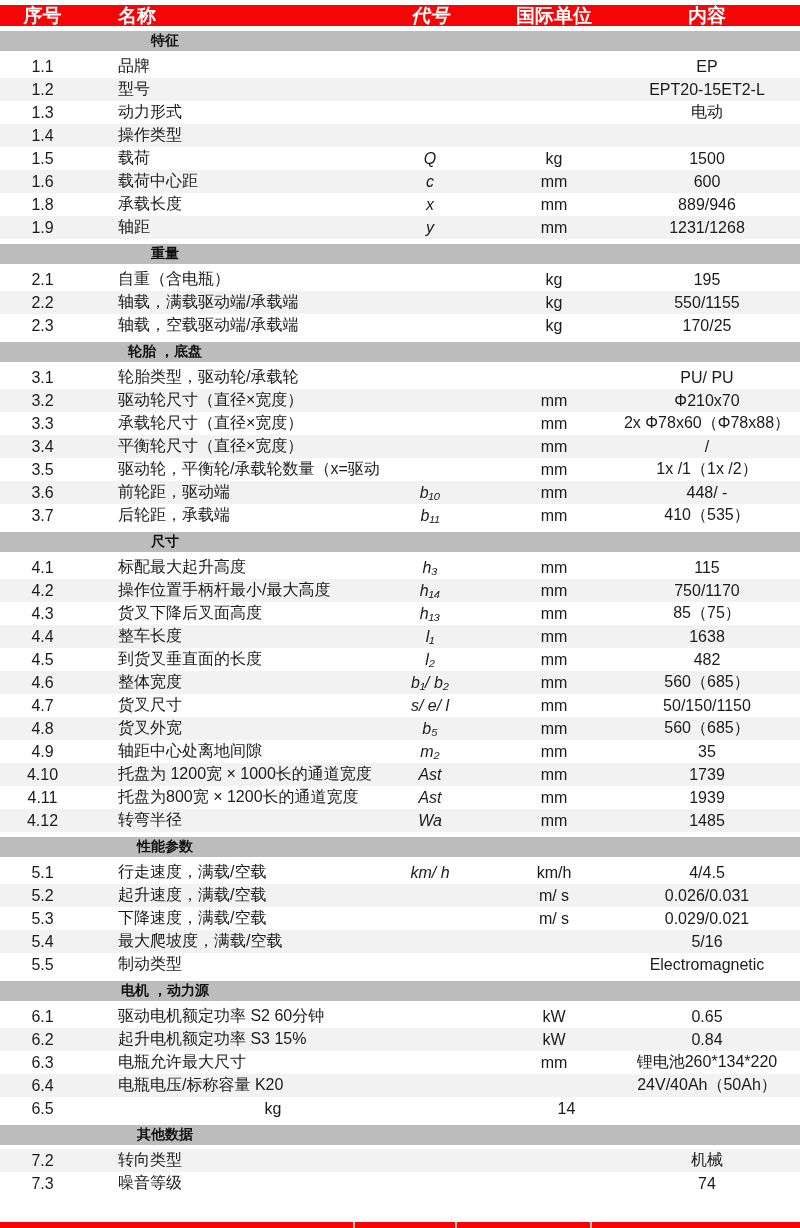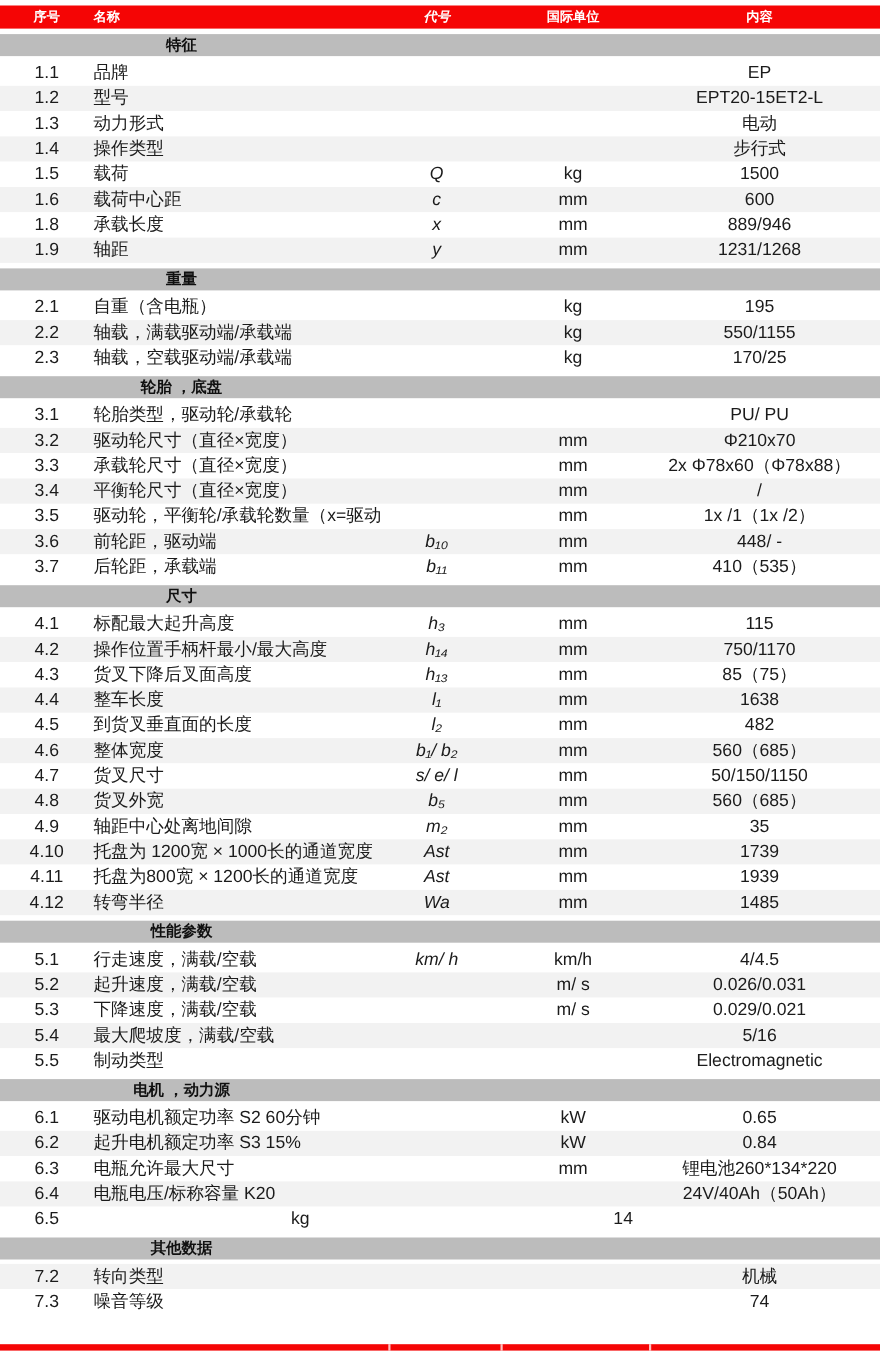--- a/index.html
+++ b/index.html
@@ -16,21 +16,21 @@
     position:relative;
     padding-top:5px;
   }
   .thead{
     height:21px;
     background:var(--accent);
     display:flex;
     align-items:center;
     color:#ffffff;
     font-weight:bold;
-    font-size:12px;
+    font-size:19px;
   }
   .row{
     height:23px;
     display:flex;
     align-items:center;
     font-size:16px;
     background:#ffffff;
   }
   .row.alt{background:var(--alt-row);}
   .section-bar{
@@ -42,21 +42,21 @@
     align-items:center;
   }
   .section-title{
     width:330px;
     text-align:center;
     font-weight:bold;
     font-size:14px;
     color:#101010;
   }
   .c-no{width:85px;text-align:center;flex:0 0 auto;}
-  .c-name{width:248px;text-align:left;flex:0 0 auto;white-space:nowrap;}
+  .c-name{width:248px;text-align:left;flex:0 0 auto;white-space:nowrap;margin-left:33px;}
   .c-code{width:128px;text-align:center;flex:0 0 auto;font-style:italic;}
   .c-unit{width:120px;text-align:center;flex:0 0 auto;}
   .c-val{flex:1 1 auto;text-align:center;white-space:nowrap;}
   .footer-bar{
     position:absolute;
     left:0;right:0;bottom:0;
     height:6px;
     background:var(--accent);
   }
   .footer-divider{
@@ -105,21 +105,20 @@
     <div class="c-code"></div>
     <div class="c-unit"></div>
     <div class="c-val">电动</div>
   </div>
 
   <div class="row alt">
     <div class="c-no">1.4</div>
     <div class="c-name">操作类型</div>
     <div class="c-code"></div>
     <div class="c-unit"></div>
-    <div class="c-val">步行式</div>
   </div>
 
   <div class="row">
     <div class="c-no">1.5</div>
     <div class="c-name">载荷</div>
     <div class="c-code">Q</div>
     <div class="c-unit">kg</div>
     <div class="c-val">1500</div>
   </div>
 

